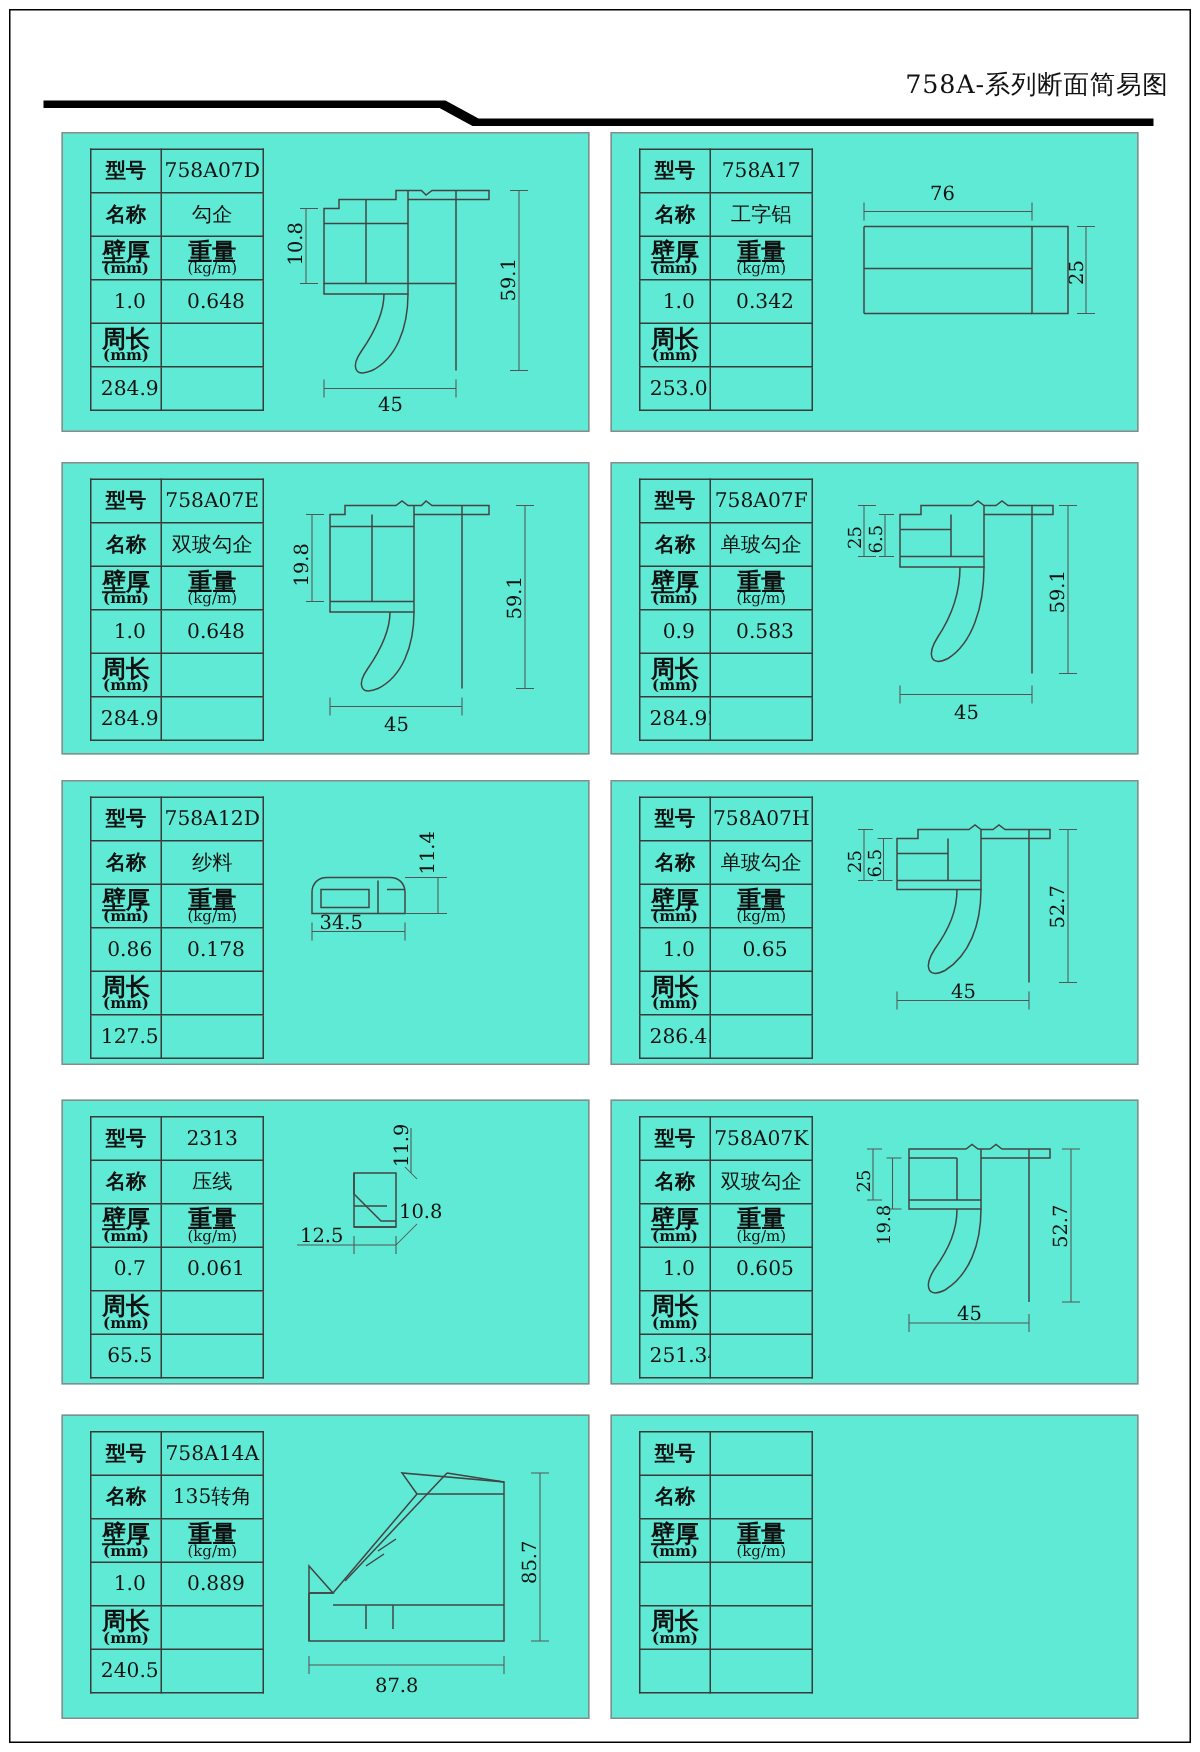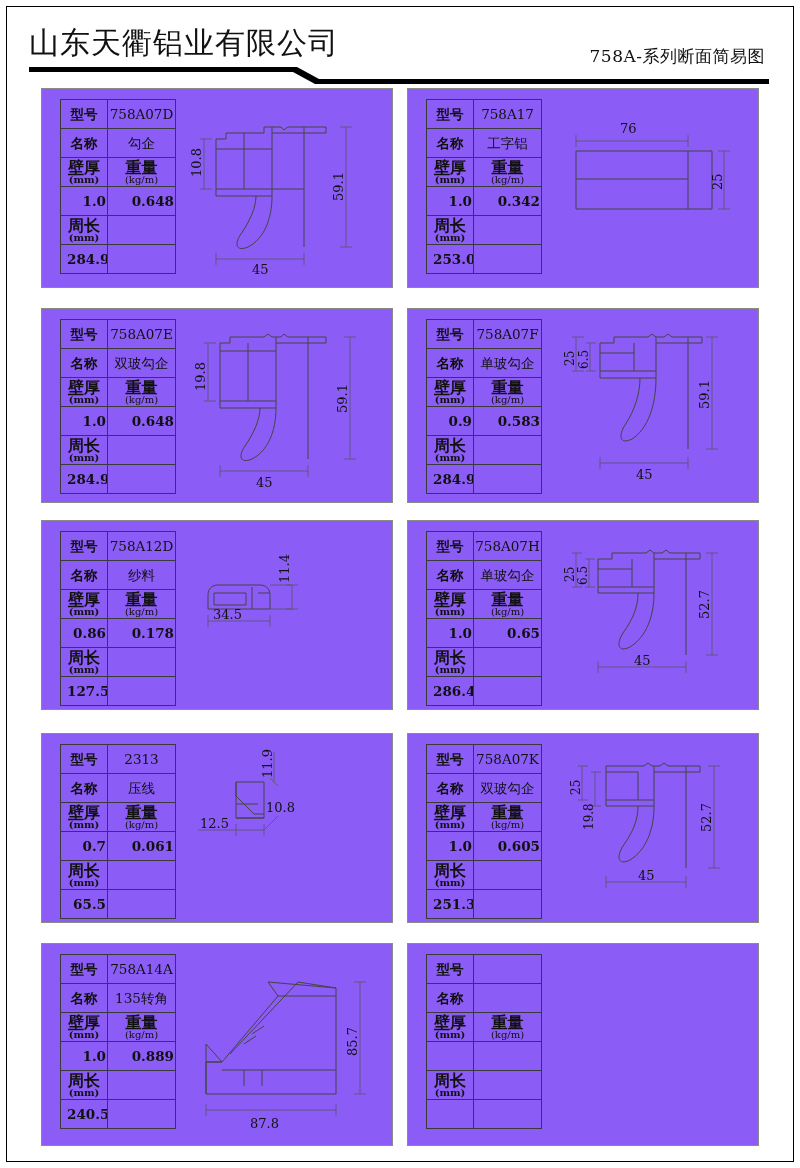--- a/index.html
+++ b/index.html
@@ -32,39 +32,39 @@
     left: 22px; top: 16px;
     font-size: 30px;
     letter-spacing: 1px;
     color: #111;
     white-space: nowrap;
     font-family: "DejaVu Serif", "Liberation Serif", serif;
     font-weight: 400;
   }
   .sheet-title {
     position: absolute;
-    right: 28px; top: 38px;
+    right: 14px; top: 38px;
     font-size: 17px;
     color: #111;
     white-space: nowrap;
     letter-spacing: 0.5px;
     font-family: "DejaVu Serif", "Liberation Serif", serif;
   }
   .rule-svg { position: absolute; left: 0; top: 0; }
 
   
   .grid {
     position: absolute;
     left: 7px; top: 88px;
     width: 786px;
   }
   .card {
     position: absolute;
     border: 1px solid #8a8a8a;
-    background: #8b5cf6;
+    background: #5eead4;
   }
   .card.left  { left: 34px;  width: 352px; }
   .card.right { left: 400px; width: 352px; }
 
   .spec-table {
     position: absolute;
     left: 18px; top: 10px;
     width: 115px;
     border-collapse: collapse;
     table-layout: fixed;
@@ -77,21 +77,21 @@
     font-size: 13.5px;
     color: #111;
     padding: 0 1px;
     font-family: "DejaVu Serif", "Liberation Serif", serif;
     line-height: 1.05;
     overflow: hidden;
     white-space: nowrap;
   }
   .spec-table td.label { width: 47px; font-weight: 600; }
   .spec-table td.value { width: 68px; }
-  .spec-table td.num   { text-align: right; padding-left: 6px; font-weight: 700; }
+  .spec-table td.num   { text-align: center; padding-left: 6px; font-weight: 400; }
   .unit {
     display: block;
     font-size: 10px;
     line-height: 1;
     margin-top: -1px;
     color: #111;
   }
   .hdr-stack { display: block; font-weight: 600; font-size: 16px; line-height: 1.0; }
 
   .drawing {
@@ -118,21 +118,20 @@
     fill: none;
   }
 </style>
 </head>
 <body>
 
 <div class="page">
   <div class="page-border"></div>
 
   <div class="header">
-    <div class="company-name">山东天衢铝业有限公司</div>
     <div class="sheet-title">758A-系列断面简易图</div>
     <svg class="rule-svg" width="786" height="78">
       <path d="M 22,60 L 290,60 L 312,72 L 762,72 L 762,77 L 308,77 L 286,65 L 22,65 Z" fill="#000"></path>
     </svg>
   </div>
 
   <div class="grid">
 
     <div class="card left" style="top:0px; height:200px;">
       <table class="spec-table">

